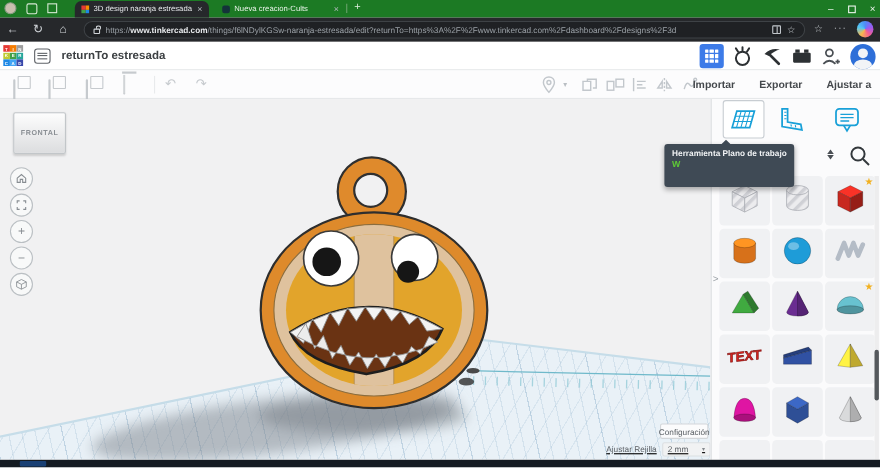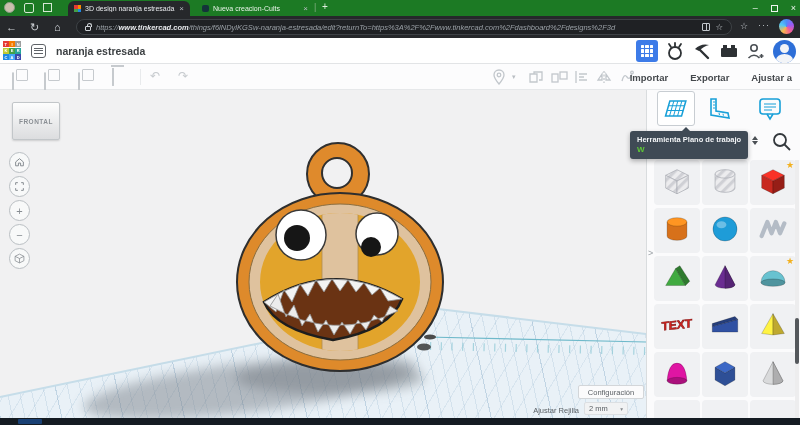--- a/index.html
+++ b/index.html
@@ -25,21 +25,21 @@
   #tabsep { position:absolute; left:314px; top:2px; color:#7fae7f; font-size:9px; }
   #win-controls { position:absolute; right:4px; top:0; display:flex; gap:13px; color:#eef5ee; font-size:9px; height:16px; align-items:center; }
   .win-max { width:7px; height:7px; border:1px solid #eef5ee; display:inline-block; }
 
   
   #urlbar { position:absolute; left:0; top:16px; width:800px; height:22px; background:#26282b; }
   .nav-ic { position:absolute; top:3px; color:#cfd3d7; font-size:11px; line-height:16px; }
   #url-pill { position:absolute; left:76px; top:3px; width:656px; height:16px; background:#1f2124; border:1px solid #3e4246; border-radius:9px; display:flex; align-items:center; padding:0 8px; gap:5px; }
   .lock { width:6px; height:5px; border:1px solid #cfd3d7; border-radius:1px; position:relative; margin-top:2px; flex:0 0 auto;}
   .lock:before { content:""; position:absolute; left:0.5px; top:-3.5px; width:3px; height:3px; border:1px solid #cfd3d7; border-bottom:none; border-radius:3px 3px 0 0; }
-  #url-text { font-size:7.5px; color:#9aa0a6; white-space:nowrap; overflow:hidden; flex:1;font-style:italic; }
+  #url-text { font-size:7.5px; color:#9aa0a6; white-space:nowrap; overflow:hidden; flex:1; }
   #url-text b { color:#e8eaed; font-weight:bold; }
   .pill-ic { color:#c2c7cc; font-size:8.5px; flex:0 0 auto; }
   .grid-ic { width:8px; height:8px; border:1px solid #c2c7cc; border-radius:1px; position:relative; flex:0 0 auto;}
   .grid-ic:before{content:"";position:absolute;left:3px;top:0;width:1px;height:100%;background:#c2c7cc;}
   #fav-bar-ic { position:absolute; right:52px; top:5px; color:#c2c7cc; font-size:9px; }
   #dots-ic { position:absolute; right:30px; top:4px; color:#c2c7cc; font-size:9px; letter-spacing:1px; }
   #copilot-ic { position:absolute; right:6px; top:3px; width:15px; height:15px; border-radius:50%; background:conic-gradient(#4e8cf7,#9b59f5,#f75e8e,#f7b84e,#52c8f5,#4e8cf7); }
 
   
   #tc-header { position:absolute; left:0; top:38px; width:800px; height:26px; background:#fff; border-bottom:1px solid #e2e4e6; }
@@ -82,22 +82,22 @@
       repeating-linear-gradient(78deg, rgba(105,150,185,.18) 0 1px, transparent 1px 60px);
     clip-path:polygon(0px 307px, 430px 218px, 646px 244px, 646px 328px, 0px 328px);
   }
   #scene { position:absolute; left:0; top:0; }
 
   #viewcube { position:absolute; left:12px; top:12px; width:48px; height:38px; background:linear-gradient(#fdfdfd,#dcdddf); border:1px solid #c2c6c9; border-radius:2px; box-shadow:0 1px 2px rgba(0,0,0,.15); display:flex; align-items:center; justify-content:center; font-size:6.5px; letter-spacing:0.5px; color:#8a8f94; font-weight:bold; }
   #nav-col { position:absolute; left:9px; top:62px; display:flex; flex-direction:column; gap:3px; }
   .navbtn { width:21px; height:21px; border-radius:50%; border:1px solid #babfc3; background:#f8f9f9; color:#878d92; display:flex; align-items:center; justify-content:center; font-size:11px; }
   .navbtn svg { display:block; }
 
-  #config-btn { position:absolute; right:2px; bottom:19px; width:66px; height:14px; background:#fbfbfc; border:1px solid #d3d6d9; border-radius:2px; font-size:7.5px; color:#5b6065; display:flex; align-items:center; justify-content:center; }
-  #snap-row { position:absolute; right:18px; bottom:3px; display:flex; align-items:flex-end; gap:5px; }
+  #config-btn { position:absolute; right:2px; bottom:19px; width:44px; height:14px; background:#fbfbfc; border:1px solid #d3d6d9; border-radius:2px; font-size:7.5px; color:#5b6065; display:flex; align-items:center; justify-content:center; }
+  #snap-row { position:absolute; right:0; bottom:3px; display:flex; align-items:center; gap:5px;text-decoration:underline; }
   #snap-label { font-size:7.5px; color:#5b6065; }
   #snap-select { width:44px; height:13px; background:#f1f2f3; border:1px solid #dcdfe2; border-radius:2px; font-size:7.5px; color:#5b6065; display:flex; align-items:center; justify-content:space-between; padding:0 4px; }
   #snap-select .c { font-size:5.5px; color:#85898d; }
 
   
   #sidebar { position:absolute; left:646px; top:0; width:154px; height:328px; background:#fbfbfc; border-left:1px solid #d9dcde; }
   #sb-tools { position:absolute; left:0; top:0; width:154px; height:40px; }
   #workplane-sel { position:absolute; left:10px; top:1px; width:38px; height:35px; background:#fff; border:1px solid #c8cdd2; border-radius:3px; display:flex; align-items:center; justify-content:center; }
   .cyan-ic { position:absolute; }
   #sb-search-row { position:absolute; left:0; top:40px; width:154px; height:30px; }
@@ -106,21 +106,21 @@
   #stepper .up { border-bottom:4px solid #4a4f54; }
   #stepper .dn { border-top:4px solid #4a4f54; }
   #shapes-grid { position:absolute; left:0; top:70px; width:148px; height:258px; overflow:hidden; display:grid; grid-template-columns:repeat(3,46px); grid-auto-rows:45px; gap:3px 2px; padding-left:7px; align-content:start; }
   .tile { background:#f0f1f3; border-radius:4px; position:relative; display:flex; align-items:center; justify-content:center; }
   .tile .star { position:absolute; top:0; right:2px; color:#f2b01e; font-size:9px; }
   #sb-scroll { position:absolute; right:1px; top:70px; width:4px; height:258px; background:#ededee; }
   #sb-thumb { position:absolute; right:0; top:158px; width:4px; height:46px; background:#54585c; border-radius:2px; }
   #collapse-arrow { position:absolute; left:1px; top:158px; color:#9aa0a5; font-size:9px; }
 
   
-  #tooltip { position:absolute; left:630px; top:41px; background:var(--tooltip_bg); border-radius:3px; padding:4px 7px 5px; z-index:30; box-shadow:0 2px 5px rgba(0,0,0,.3); }
+  #tooltip { position:absolute; left:604px; top:41px; background:var(--tooltip_bg); border-radius:3px; padding:4px 7px 16px; z-index:30; box-shadow:0 2px 5px rgba(0,0,0,.3); }
   #tooltip:before { content:""; position:absolute; left:52px; top:-4px; border-left:4px solid transparent; border-right:4px solid transparent; border-bottom:4px solid var(--tooltip_bg); }
   #tooltip-title { font-size:7.5px; color:#f2f4f6; font-weight:bold; white-space:nowrap; }
   #tooltip-key { font-size:8px; color:var(--shortcut_green); font-weight:bold; margin-top:1px; }
 
   
   #taskbar { position:absolute; left:0; top:418px; width:800px; height:7px; background:#141b22; }
   #taskbar i { position:absolute; left:18px; top:1px; width:24px; height:5px; background:#1d5fb8; opacity:.55; border-radius:1px; }
 </style>
 </head>
 <body>
@@ -196,21 +196,21 @@
         <i style="background: rgb(38, 166, 154);">R</i>
         <i style="background: rgb(30, 136, 229);">C</i>
         <i style="background: rgb(66, 165, 245);">A</i>
         <i style="background: rgb(57, 73, 171);">D</i>
       </div>
   <div id="prop-ic">
         <i></i>
         <i></i>
         <i></i>
       </div>
-  <div id="doc-title">naranja estresada</div>
+  <div id="doc-title">returnTo estresada</div>
   <div id="hdr-right">
     <div id="grid-3d-btn">
           <div class="g">
             <i></i>
             <i></i>
             <i></i>
             <i></i>
             <i></i>
             <i></i>
             <i></i>

